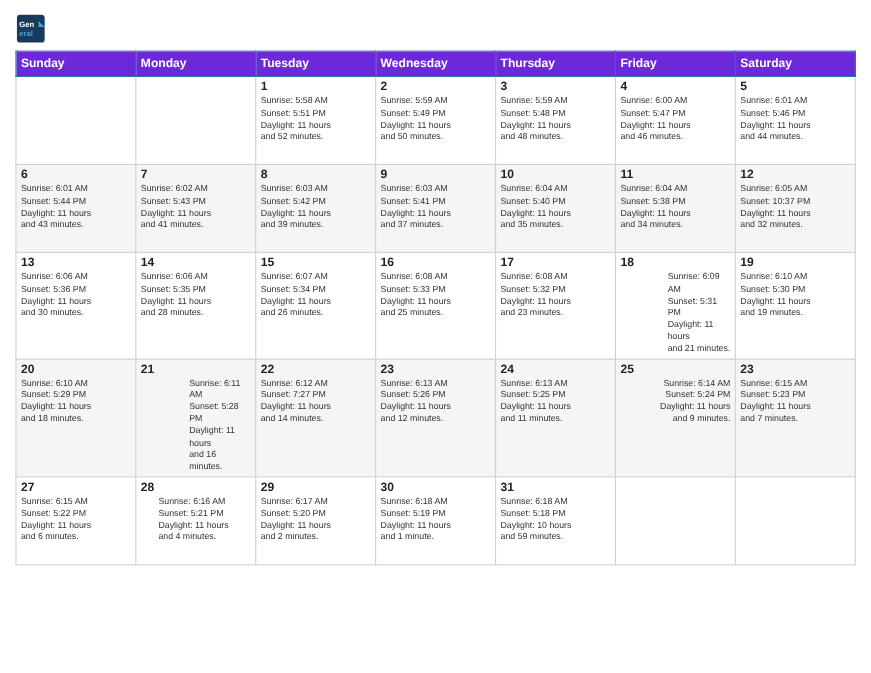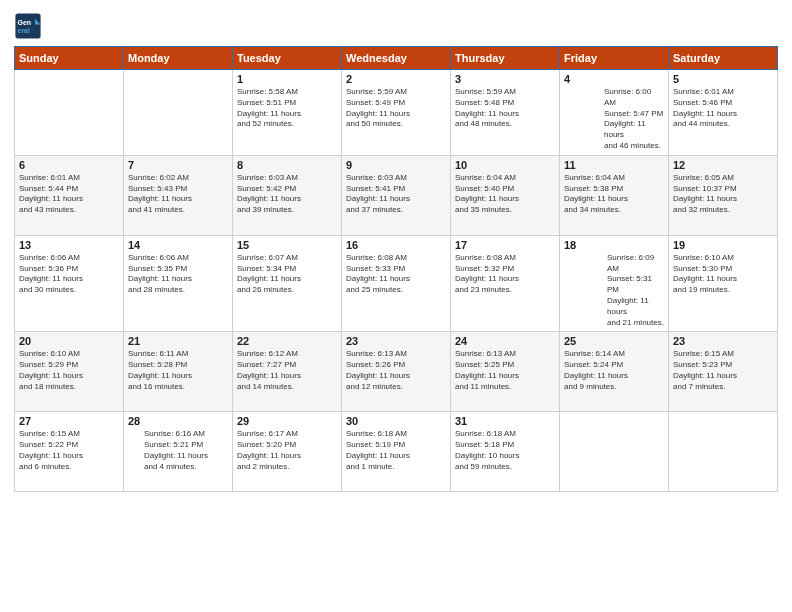--- a/index.html
+++ b/index.html
@@ -47,21 +47,21 @@
     .location-title {
       font-size: 13px;
       color: #333;
     }
     table {
       width: 100%;
       border-collapse: collapse;
       table-layout: fixed;
     }
     thead tr {
-      background-color: #c2410c;
+      background-color: #6d28d9;
     }
     thead th {
       color: #fff;
       font-size: 11px;
       font-weight: bold;
       padding: 5px 4px;
       border: 1px solid #2e6db4;
       text-align: left;
     }
     tbody tr {
@@ -147,21 +147,21 @@
           </td>
           <td>
             <div class="day-num">3</div>
             <div class="day-info" style="white-space: pre-line;">Sunrise: 5:59 AM
 Sunset: 5:48 PM
 Daylight: 11 hours
 and 48 minutes.</div>
           </td>
           <td>
             <div class="day-num">4</div>
-            <div class="day-info" style="white-space: pre-line; margin-left: 40px;">Sunrise: 6:00 AM
+            <div class="day-info" style="white-space: pre-line;">Sunrise: 6:00 AM
 Sunset: 5:47 PM
 Daylight: 11 hours
 and 46 minutes.</div>
           </td>
           <td>
             <div class="day-num">5</div>
             <div class="day-info" style="white-space: pre-line;">Sunrise: 6:01 AM
 Sunset: 5:46 PM
 Daylight: 11 hours
 and 44 minutes.</div>
@@ -272,21 +272,21 @@
         <tr>
           <td>
             <div class="day-num">20</div>
             <div class="day-info" style="white-space: pre-line;">Sunrise: 6:10 AM
 Sunset: 5:29 PM
 Daylight: 11 hours
 and 18 minutes.</div>
           </td>
           <td>
             <div class="day-num">21</div>
-            <div class="day-info" style="white-space: pre-line;">Sunrise: 6:11 AM
+            <div class="day-info" style="white-space: pre-line; margin-left: 44px;">Sunrise: 6:11 AM
 Sunset: 5:28 PM
 Daylight: 11 hours
 and 16 minutes.</div>
           </td>
           <td>
             <div class="day-num">22</div>
             <div class="day-info" style="white-space: pre-line;">Sunrise: 6:12 AM
 Sunset: 7:27 PM
 Daylight: 11 hours
 and 14 minutes.</div>
@@ -300,21 +300,21 @@
           </td>
           <td>
             <div class="day-num">24</div>
             <div class="day-info" style="white-space: pre-line;">Sunrise: 6:13 AM
 Sunset: 5:25 PM
 Daylight: 11 hours
 and 11 minutes.</div>
           </td>
           <td>
             <div class="day-num">25</div>
-            <div class="day-info" style="white-space: pre-line;">Sunrise: 6:14 AM
+            <div class="day-info" style="white-space: pre-line; text-align: right;">Sunrise: 6:14 AM
 Sunset: 5:24 PM
 Daylight: 11 hours
 and 9 minutes.</div>
           </td>
           <td>
             <div class="day-num">23</div>
             <div class="day-info" style="white-space: pre-line;">Sunrise: 6:15 AM
 Sunset: 5:23 PM
 Daylight: 11 hours
 and 7 minutes.</div>

